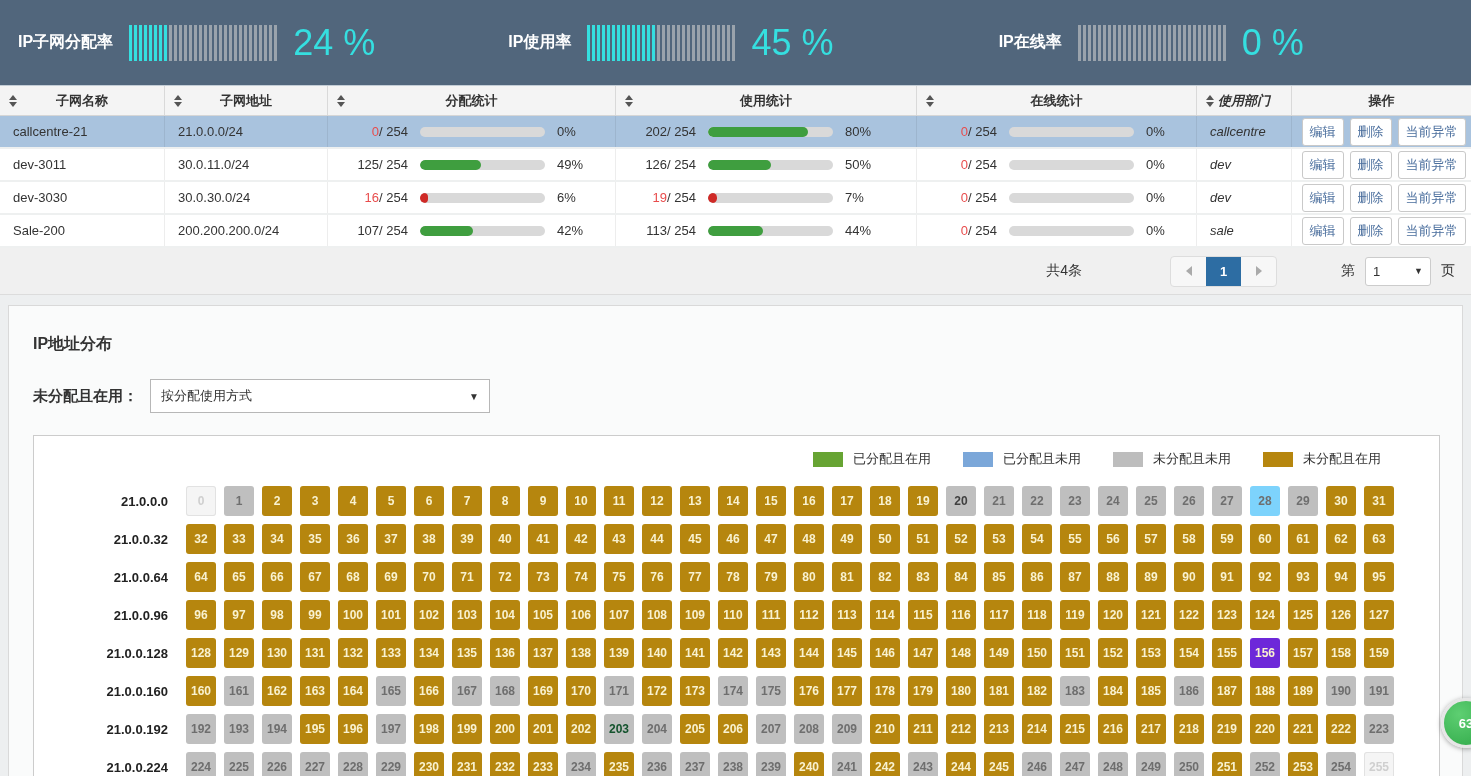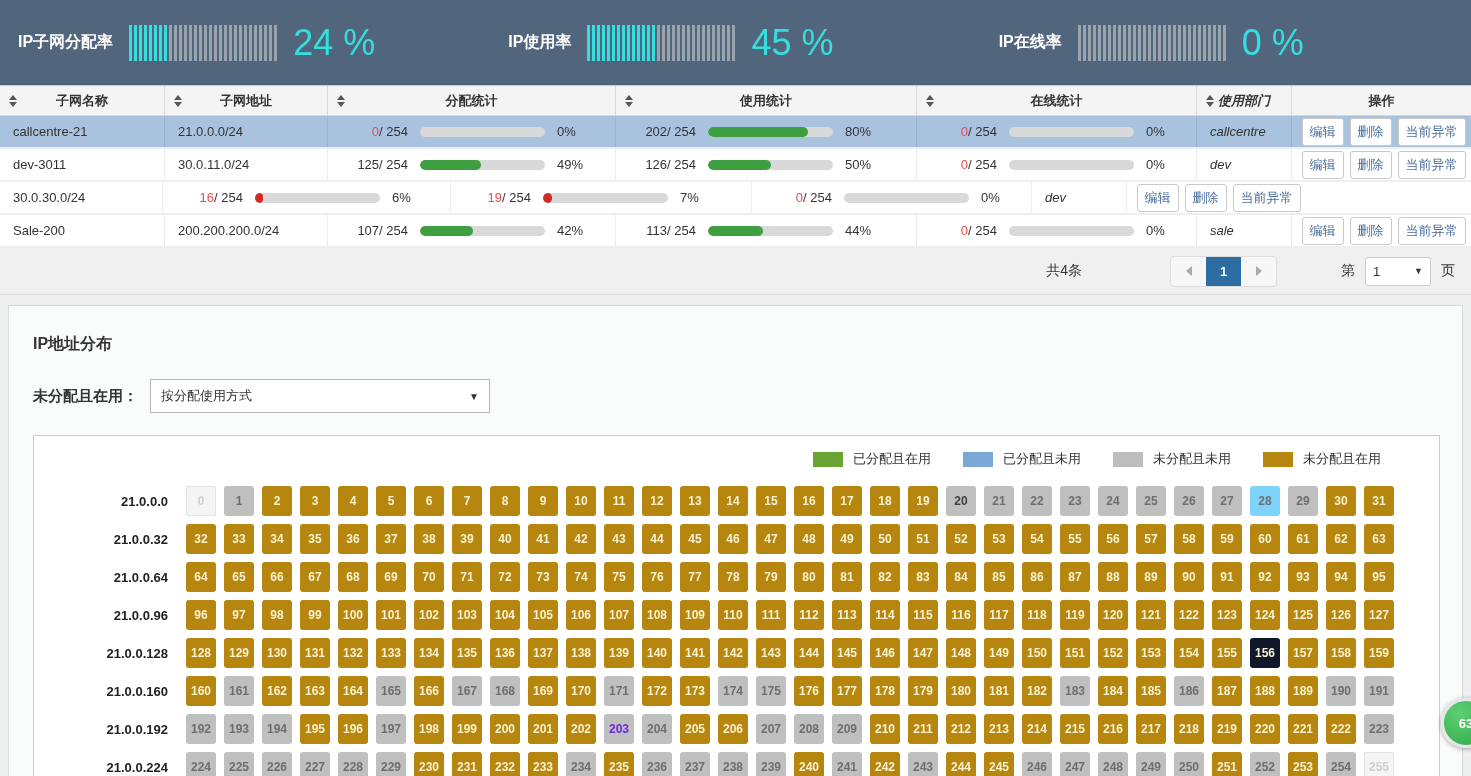--- a/index.html
+++ b/index.html
@@ -309,20 +309,21 @@
         <span class="pct">0%</span>
       </div>
       <div class="td c5">dev</div>
       <div class="td c6 ops">
         <button class="op-btn">编辑</button>
         <button class="op-btn">删除</button>
         <button class="op-btn">当前异常</button>
       </div>
     </div>
     <div class="tr">
+      <div class="td c0">dev-3030</div>
       <div class="td c1">30.0.30.0/24</div>
       <div class="td stat c2">
         <span class="numwrap"><span class="num red">16</span><span class="rest">/ 254</span></span>
         <span class="track">
           <span class="fill" style="width: 6%; background: rgb(207, 42, 39);"></span>
         </span>
         <span class="pct">6%</span>
       </div>
       <div class="td stat c3">
         <span class="numwrap"><span class="num red">19</span><span class="rest">/ 254</span></span>
@@ -596,21 +597,21 @@
             <span class="ip-cell" style="background: rgb(182, 134, 14); color: rgb(249, 242, 208);">146</span>
             <span class="ip-cell" style="background: rgb(182, 134, 14); color: rgb(249, 242, 208);">147</span>
             <span class="ip-cell" style="background: rgb(182, 134, 14); color: rgb(249, 242, 208);">148</span>
             <span class="ip-cell" style="background: rgb(182, 134, 14); color: rgb(249, 242, 208);">149</span>
             <span class="ip-cell" style="background: rgb(182, 134, 14); color: rgb(249, 242, 208);">150</span>
             <span class="ip-cell" style="background: rgb(182, 134, 14); color: rgb(249, 242, 208);">151</span>
             <span class="ip-cell" style="background: rgb(182, 134, 14); color: rgb(249, 242, 208);">152</span>
             <span class="ip-cell" style="background: rgb(182, 134, 14); color: rgb(249, 242, 208);">153</span>
             <span class="ip-cell" style="background: rgb(182, 134, 14); color: rgb(249, 242, 208);">154</span>
             <span class="ip-cell" style="background: rgb(182, 134, 14); color: rgb(249, 242, 208);">155</span>
-            <span class="ip-cell" style="background: #0f172a; color: rgb(249, 242, 208);">156</span>
+            <span class="ip-cell" style="background: #6d28d9; color: rgb(249, 242, 208);">156</span>
             <span class="ip-cell" style="background: rgb(182, 134, 14); color: rgb(249, 242, 208);">157</span>
             <span class="ip-cell" style="background: rgb(182, 134, 14); color: rgb(249, 242, 208);">158</span>
             <span class="ip-cell" style="background: rgb(182, 134, 14); color: rgb(249, 242, 208);">159</span>
           </div>
         </div>
         <div class="ip-row">
           <div class="ip-row-label">21.0.0.160</div>
           <div class="ip-cells">
             <span class="ip-cell" style="background: rgb(182, 134, 14); color: rgb(249, 242, 208);">160</span>
             <span class="ip-cell" style="background: rgb(191, 191, 191); color: rgb(110, 110, 110);">161</span>
@@ -653,21 +654,21 @@
             <span class="ip-cell" style="background: rgb(191, 191, 191); color: rgb(110, 110, 110);">193</span>
             <span class="ip-cell" style="background: rgb(191, 191, 191); color: rgb(110, 110, 110);">194</span>
             <span class="ip-cell" style="background: rgb(182, 134, 14); color: rgb(249, 242, 208);">195</span>
             <span class="ip-cell" style="background: rgb(182, 134, 14); color: rgb(249, 242, 208);">196</span>
             <span class="ip-cell" style="background: rgb(191, 191, 191); color: rgb(110, 110, 110);">197</span>
             <span class="ip-cell" style="background: rgb(182, 134, 14); color: rgb(249, 242, 208);">198</span>
             <span class="ip-cell" style="background: rgb(182, 134, 14); color: rgb(249, 242, 208);">199</span>
             <span class="ip-cell" style="background: rgb(182, 134, 14); color: rgb(249, 242, 208);">200</span>
             <span class="ip-cell" style="background: rgb(182, 134, 14); color: rgb(249, 242, 208);">201</span>
             <span class="ip-cell" style="background: rgb(182, 134, 14); color: rgb(249, 242, 208);">202</span>
-            <span class="ip-cell" style="background: rgb(191, 191, 191); color: #6d28d9;">203</span>
+            <span class="ip-cell" style="background: rgb(191, 191, 191); color: #14532d;">203</span>
             <span class="ip-cell" style="background: rgb(191, 191, 191); color: rgb(110, 110, 110);">204</span>
             <span class="ip-cell" style="background: rgb(182, 134, 14); color: rgb(249, 242, 208);">205</span>
             <span class="ip-cell" style="background: rgb(182, 134, 14); color: rgb(249, 242, 208);">206</span>
             <span class="ip-cell" style="background: rgb(191, 191, 191); color: rgb(110, 110, 110);">207</span>
             <span class="ip-cell" style="background: rgb(191, 191, 191); color: rgb(110, 110, 110);">208</span>
             <span class="ip-cell" style="background: rgb(191, 191, 191); color: rgb(110, 110, 110);">209</span>
             <span class="ip-cell" style="background: rgb(182, 134, 14); color: rgb(249, 242, 208);">210</span>
             <span class="ip-cell" style="background: rgb(182, 134, 14); color: rgb(249, 242, 208);">211</span>
             <span class="ip-cell" style="background: rgb(182, 134, 14); color: rgb(249, 242, 208);">212</span>
             <span class="ip-cell" style="background: rgb(182, 134, 14); color: rgb(249, 242, 208);">213</span>

